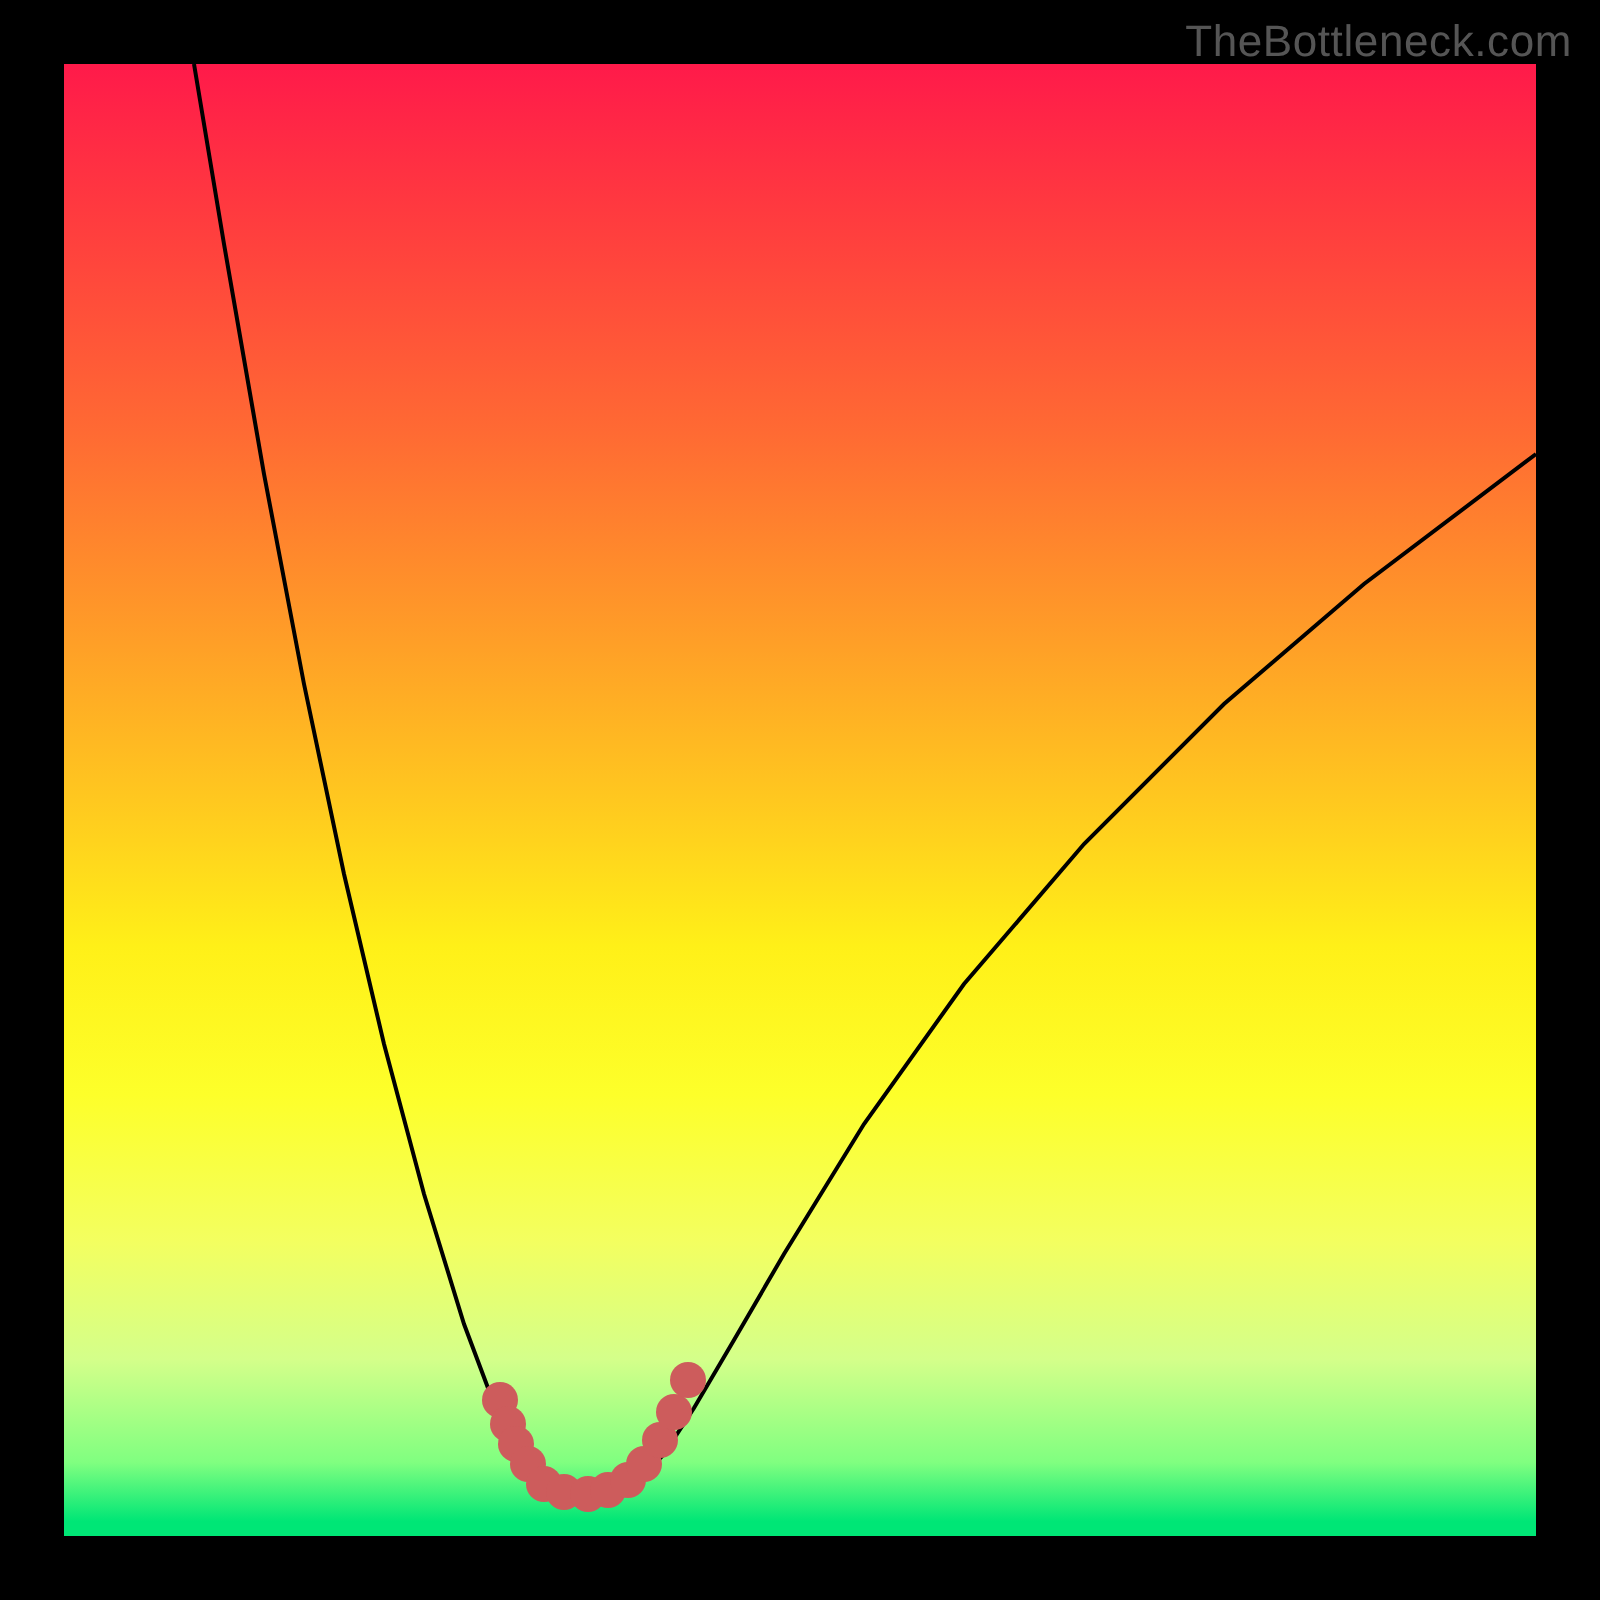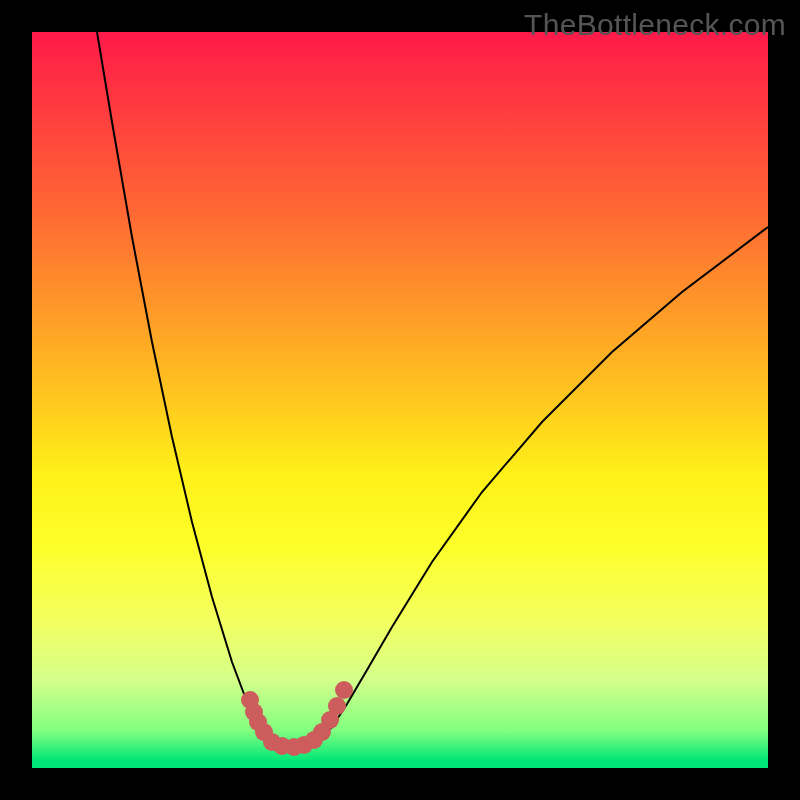--- a/index.html
+++ b/index.html
@@ -8,21 +8,21 @@
     height: 800px;
     background: #000;
     position: relative;
     font-family: Arial, sans-serif;
     overflow: hidden;
   }
   .watermark {
     position: absolute;
     top: 8px;
     right: 14px;
-    font-size: 30px;
+    font-size: 22px;
     color: #555;
     font-weight: 400;
     z-index: 10;
     letter-spacing: 0.3px;
   }
   .plot-frame {
     position: absolute;
     top: 32px;
     left: 32px;
     width: 736px;

